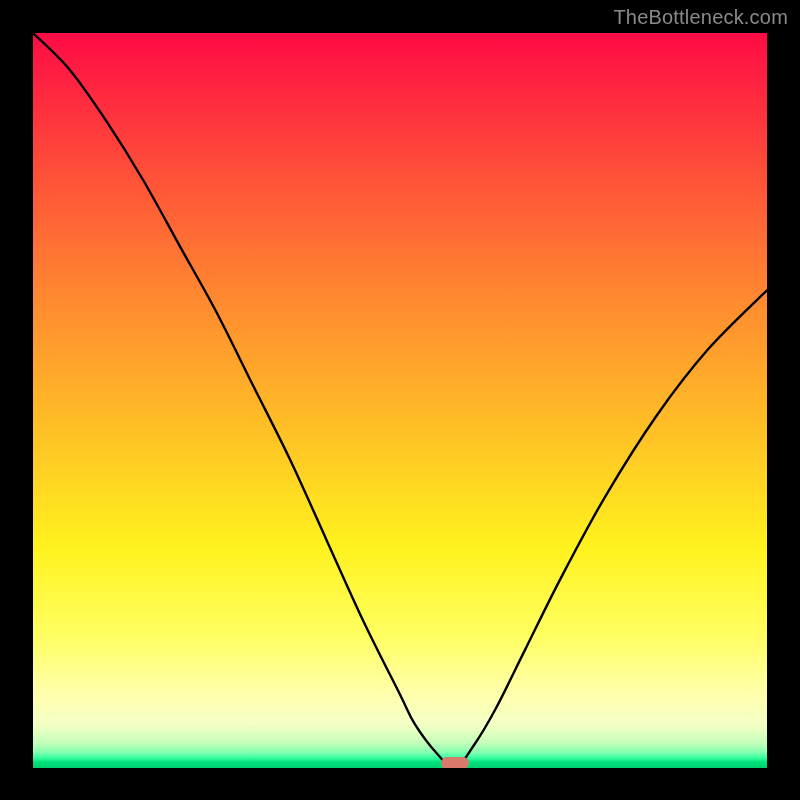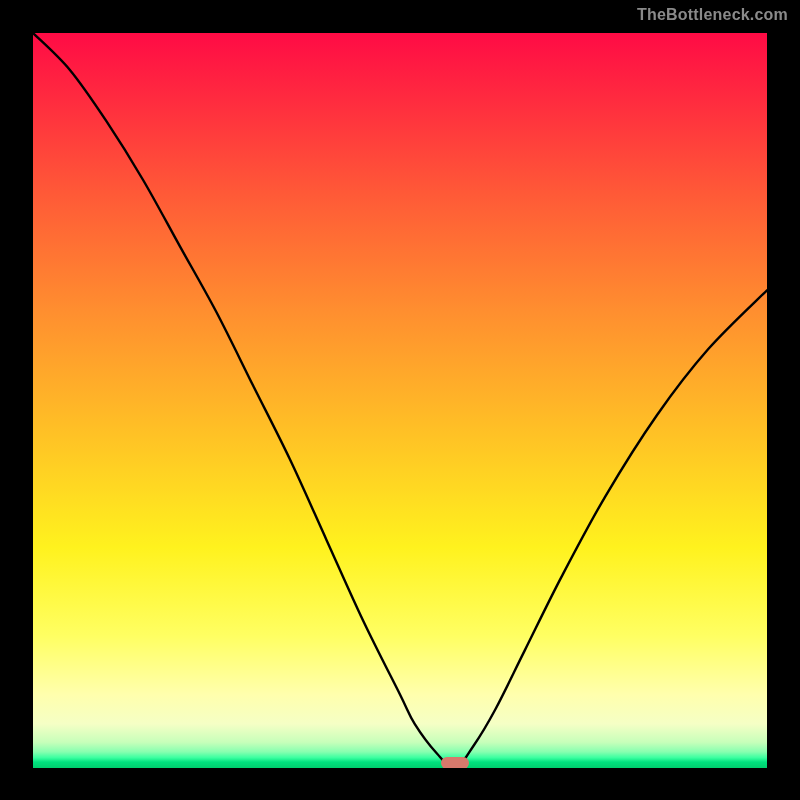--- a/index.html
+++ b/index.html
@@ -69,22 +69,22 @@
     height: 12px;
     border-radius: 6px;
     background: #d8796c;
     transform: translate(-50%, -50%);
   }
   .watermark {
     position: absolute;
     top: 6px;
     right: 12px;
     color: #8a8a8a;
-    font-size: 16px;
-    font-weight: 700;
+    font-size: 20px;
+    font-weight: 400;
     letter-spacing: 0.2px;
     user-select: none;
   }
 </style>
 </head>
 <body>
 
 <div class="frame">
 
   <div class="watermark">TheBottleneck.com</div>

